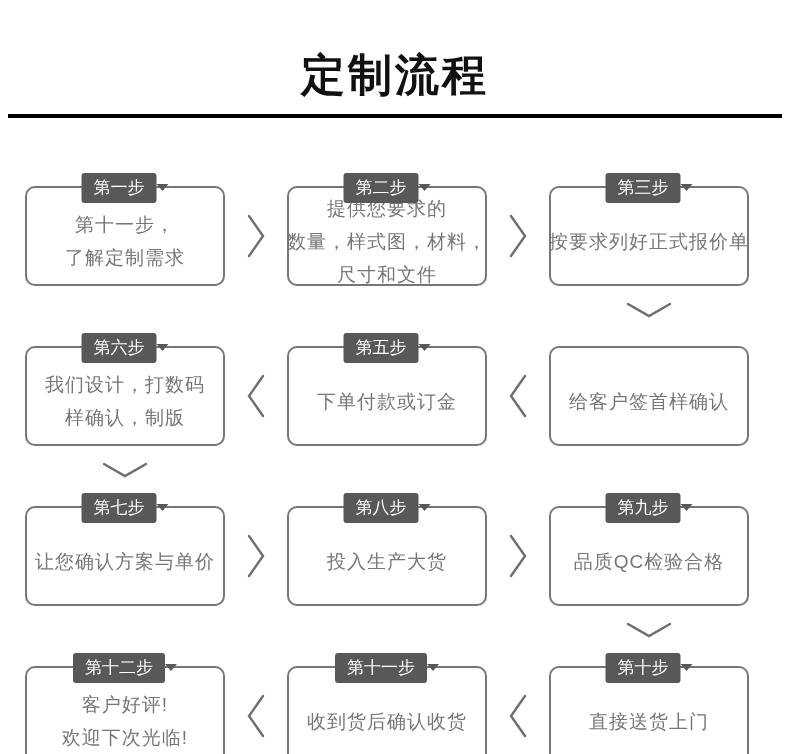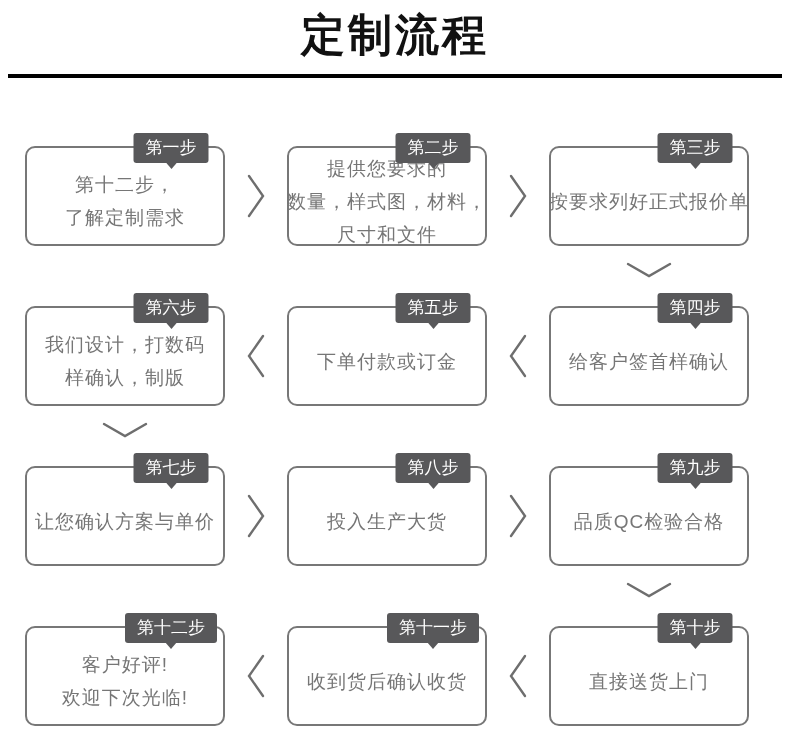--- a/index.html
+++ b/index.html
@@ -16,38 +16,39 @@
     width:790px;height:754px;overflow:hidden;
     font-family:"Liberation Sans","DejaVu Sans",sans-serif;
   }
   
   .header{padding-top:8px;}
   .page-title{
     text-align:center;
     font-size:44px;line-height:54px;
     font-weight:bold;letter-spacing:3px;
     color:var(--title);
+    margin-top:40px;
   }
   .title-rule{
     height:4px;background:var(--rule);
     margin:12px 8px 0 8px;border:none;
   }
   
   .flow{
     display:grid;
     grid-template-columns:200px 62px 200px 62px 200px;
     grid-template-rows:113px 47px 113px 47px 113px 47px 113px;
     padding-left:25px;
     margin-top:55px;
   }
   
   .step{position:relative;grid-row:var(--r);grid-column:var(--c);}
   .badge-wrap{
     position:absolute;top:0;left:50%;transform:translateX(-50%);
-    z-index:2;display:flex;flex-direction:column;align-items:center;margin-left:46px;
+    z-index:2;display:flex;align-items:center;
   }
   .badge{
     background:var(--badge-bg);color:#ffffff;
     font-size:17px;line-height:20px;
     padding:5px 12px;border-radius:3px;
     white-space:nowrap;
   }
   .notch{
     width:0;height:0;margin-top:-1px;
     border-left:6px solid transparent;
@@ -86,21 +87,21 @@
 
 <div class="header">
   <div class="page-title">定制流程</div>
   <div class="title-rule"></div>
 </div>
 
 <div class="flow">
 
   <div class="step" style="--r:1;--c:1">
     <div class="box">
-      <div class="line">第十二步，</div>
+      <div class="line">第十一步，</div>
       <div class="line">了解定制需求</div>
 
     </div>
     <div class="badge-wrap">
       <span class="badge">第一步</span>
       <span class="notch"></span>
     </div>
   </div>
 
   <div class="harrow" style="--r:1;--c:2">
@@ -177,24 +178,20 @@
     <svg width="20" height="44" viewBox="0 0 20 44">
         <path d="M17,2 L3,22 L17,42" fill="none" stroke="currentColor" stroke-width="2.4" stroke-linecap="round"></path>
       </svg>
   </div>
 
   <div class="step" style="--r:3;--c:5">
     <div class="box">
       <div class="line">给客户签首样确认</div>
 
     </div>
-    <div class="badge-wrap">
-      <span class="badge">第四步</span>
-      <span class="notch"></span>
-    </div>
   </div>
 
   <div class="varrow" style="--r:4;--c:1">
     <svg width="46" height="18" viewBox="0 0 46 18">
         <path d="M2,3 L23,15 L44,3" fill="none" stroke="currentColor" stroke-width="2.4" stroke-linecap="round"></path>
       </svg>
   </div>
 
   <div class="step" style="--r:5;--c:1">
     <div class="box">

